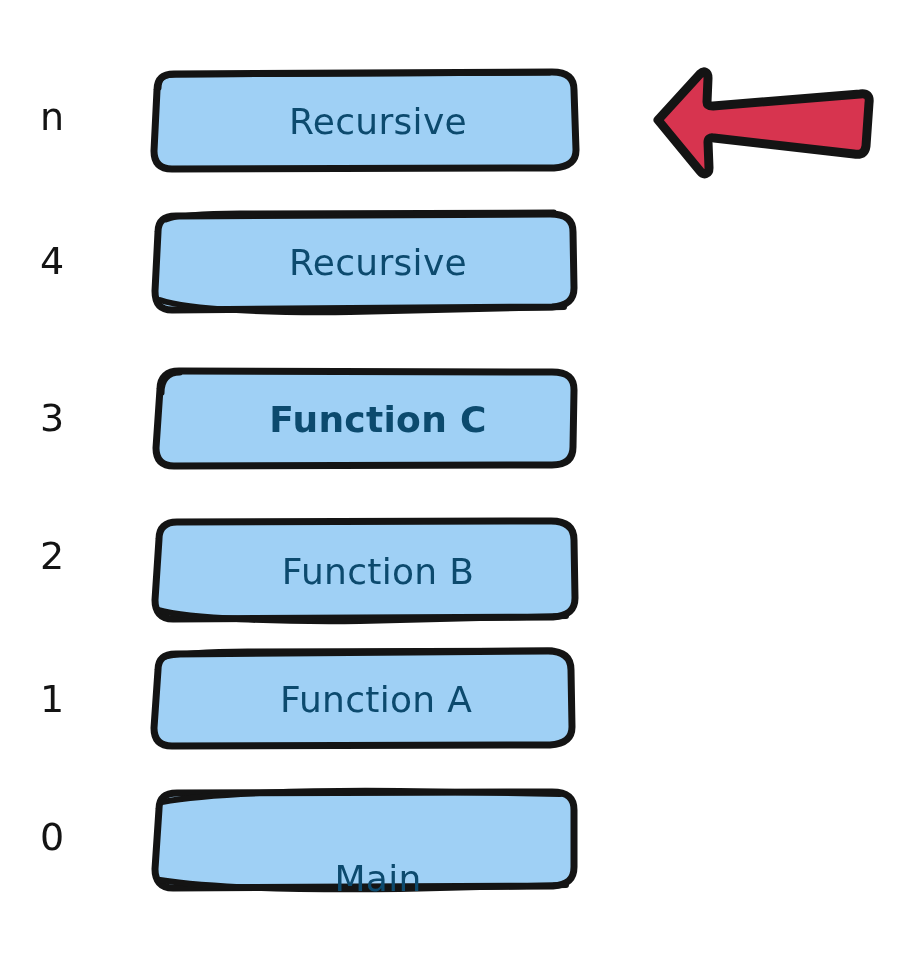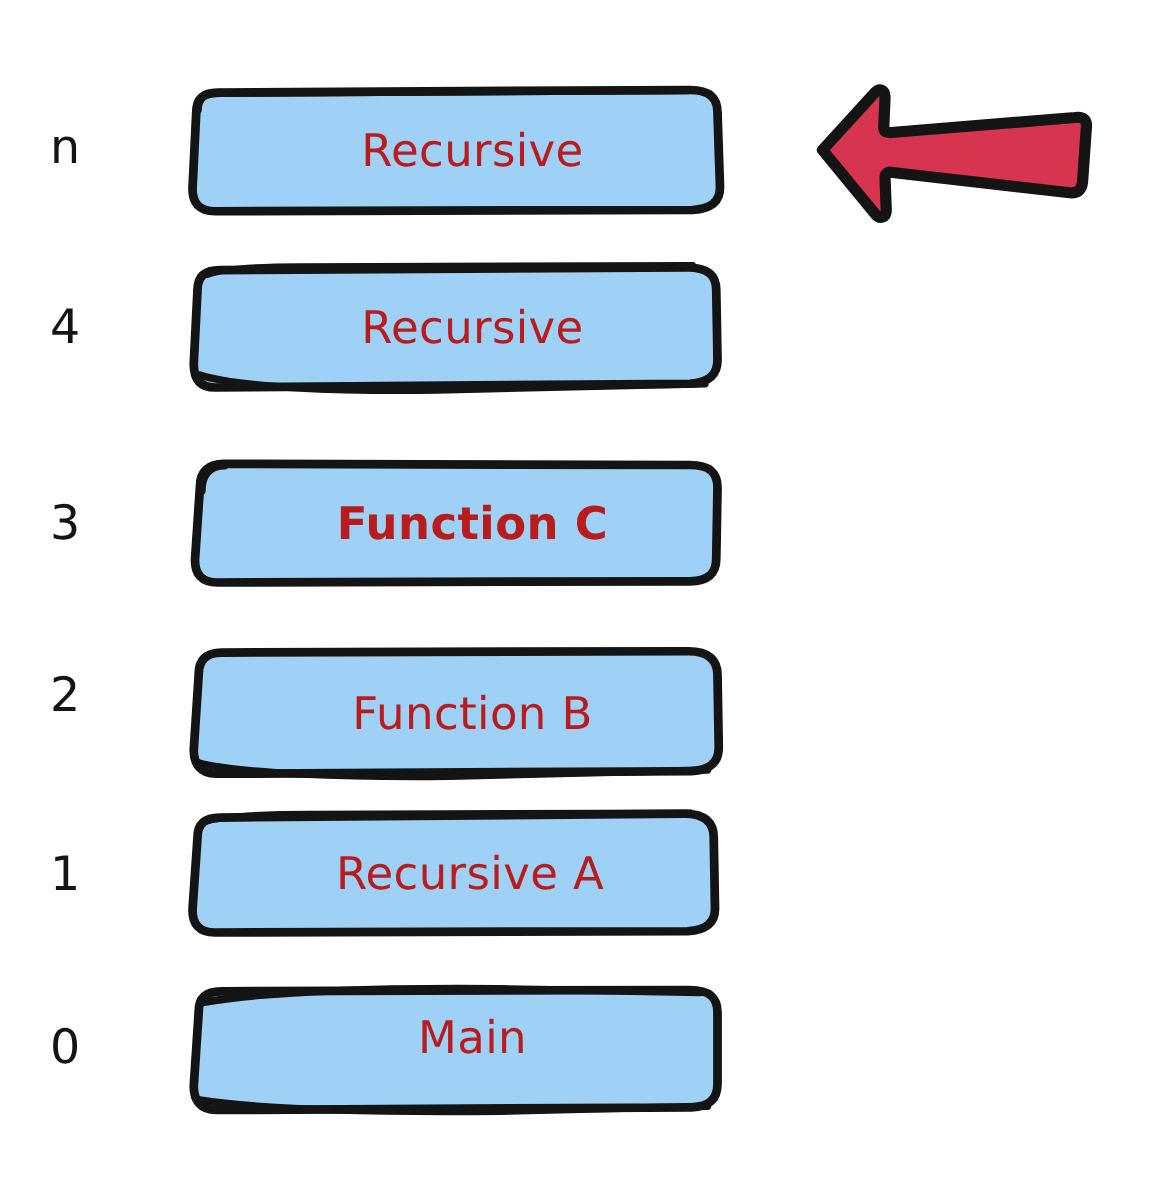--- a/index.html
+++ b/index.html
@@ -50,21 +50,21 @@
     position: absolute;
     top: 0;
     left: 0;
     width: 432px;
     display: flex;
     align-items: center;
     justify-content: center;
     font-family: "DejaVu Sans", sans-serif;
     font-size: 36px;
     font-weight: 400;
-    color: #b91c1c;
+    color: #0c4a6e;
     letter-spacing: 0.3px;
     pointer-events: none;
   }
   .frame-label > span {
     transform: translateX(14px);
     display: inline-block;
   }
   #pointer-arrow {
     position: absolute;
     left: 648px;
@@ -132,34 +132,34 @@
   </div>
 
   <div class="stack-row" style="top:648px;">
     <div class="row-index" style="top:32px;">1</div>
     <div class="frame-wrap" style="height:103px; left:148px;">
       <svg class="frame-svg" width="428" height="103" viewBox="0 0 428 103">
         <path d="M10,22 C10,11 16,6 28,6 L400,3 C416,3 423,10 423,22 L424,79 C424,91 416,96 402,97 L24,98 C11,98 6,91 6,80 Z" fill="#9FD0F5" stroke="#141414" stroke-width="7" stroke-linejoin="round" stroke-linecap="round"></path>
         <path d="M14,10 C34,4 70,3 100,3 L404,2" fill="none" stroke="#141414" stroke-width="5" stroke-linecap="round"></path>
       </svg>
       <div class="frame-label" style="height:103px; width:428px;">
-        <span>Recursive A</span>
+        <span>Function A</span>
       </div>
     </div>
   </div>
 
   <div class="stack-row" style="top:788px;">
     <div class="row-index" style="top:30px;">0</div>
     <div class="frame-wrap" style="height:104px; left:150px;">
       <svg class="frame-svg" width="428" height="104" viewBox="0 0 428 104">
         <path d="M9,21 C9,10 15,5 27,5 L402,4 C418,4 424,10 424,22 L424,79 C424,92 417,97 403,98 L23,100 C10,100 5,92 5,81 Z" fill="#9FD0F5" stroke="#141414" stroke-width="7" stroke-linejoin="round" stroke-linecap="round"></path>
         <path d="M12,14 C60,5 160,2 250,3 L410,6" fill="none" stroke="#141414" stroke-width="6" stroke-linecap="round"></path>
         <path d="M10,92 C60,100 160,102 250,101 L416,97" fill="none" stroke="#141414" stroke-width="6" stroke-linecap="round"></path>
       </svg>
-      <div class="frame-label" style="height:84px; width:428px;">
+      <div class="frame-label" style="height:84px; width:428px;margin-top:48px;">
         <span>Main</span>
       </div>
     </div>
   </div>
 
   <div id="pointer-arrow">
     <svg width="228" height="124" viewBox="0 0 228 124">
       <path d="M10,60 L52,14 C56,10 60,12 60,18 L59,42 C59,45 61,46 65,46 L212,34 C219,33 222,36 221,43 L218,86 C217,93 213,95 206,94 L66,78 C62,77 60,79 60,82 L61,108 C61,114 56,116 52,111 Z" fill="#D7344F" stroke="#141414" stroke-width="9" stroke-linejoin="round" stroke-linecap="round"></path>
     </svg>
   </div>

